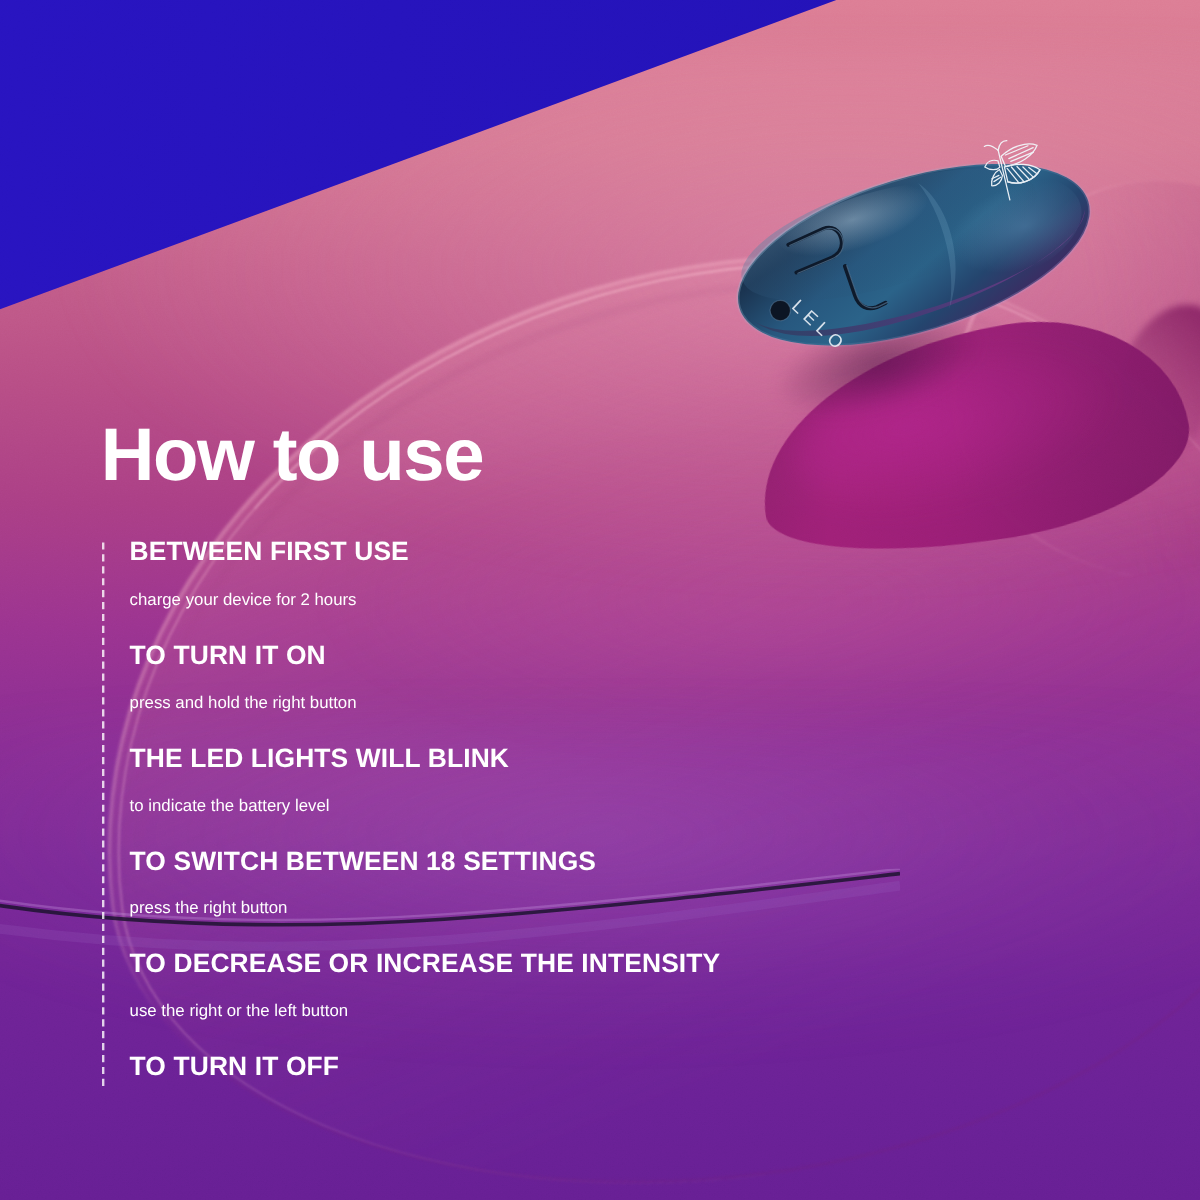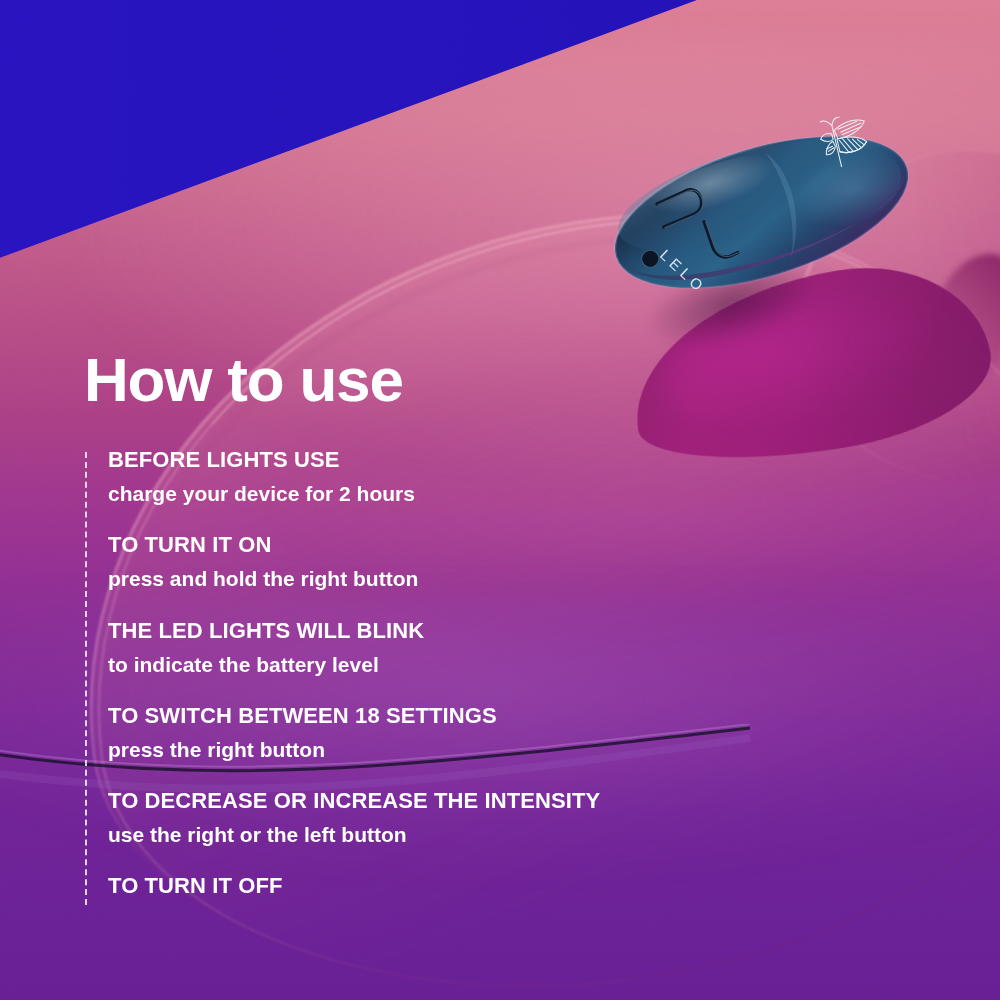--- a/index.html
+++ b/index.html
@@ -276,25 +276,25 @@
 
   .step-title {
     font-size: 22px;
     font-weight: 700;
     letter-spacing: 0.1px;
     color: #ffffff;
     line-height: 1.18;
     white-space: nowrap;
   }
   .step-desc {
-    font-size: 21px;
-    font-weight: 700;
+    font-size: 14px;
+    font-weight: 400;
     color: #ffffff;
     line-height: 1.35;
-    margin-top: 7px;
+    margin-top: 17px;
     white-space: nowrap;
   }
 </style>
 </head>
 <body>
 
 <div id="stage">
 
   <div class="layer">
 
@@ -422,21 +422,21 @@
 
   <div id="content">
 
     <div id="page-title">How to use</div>
 
     <div id="steps-rule"></div>
 
     <div id="steps">
 
       <div class="step">
-        <div class="step-title">BEFORE LIGHTS USE</div>
+        <div class="step-title">BETWEEN FIRST USE</div>
         <div class="step-desc">charge your device for 2 hours</div>
       </div>
 
       <div class="step">
         <div class="step-title">TO TURN IT ON</div>
         <div class="step-desc">press and hold the right button</div>
       </div>
 
       <div class="step">
         <div class="step-title">THE LED LIGHTS WILL BLINK</div>

